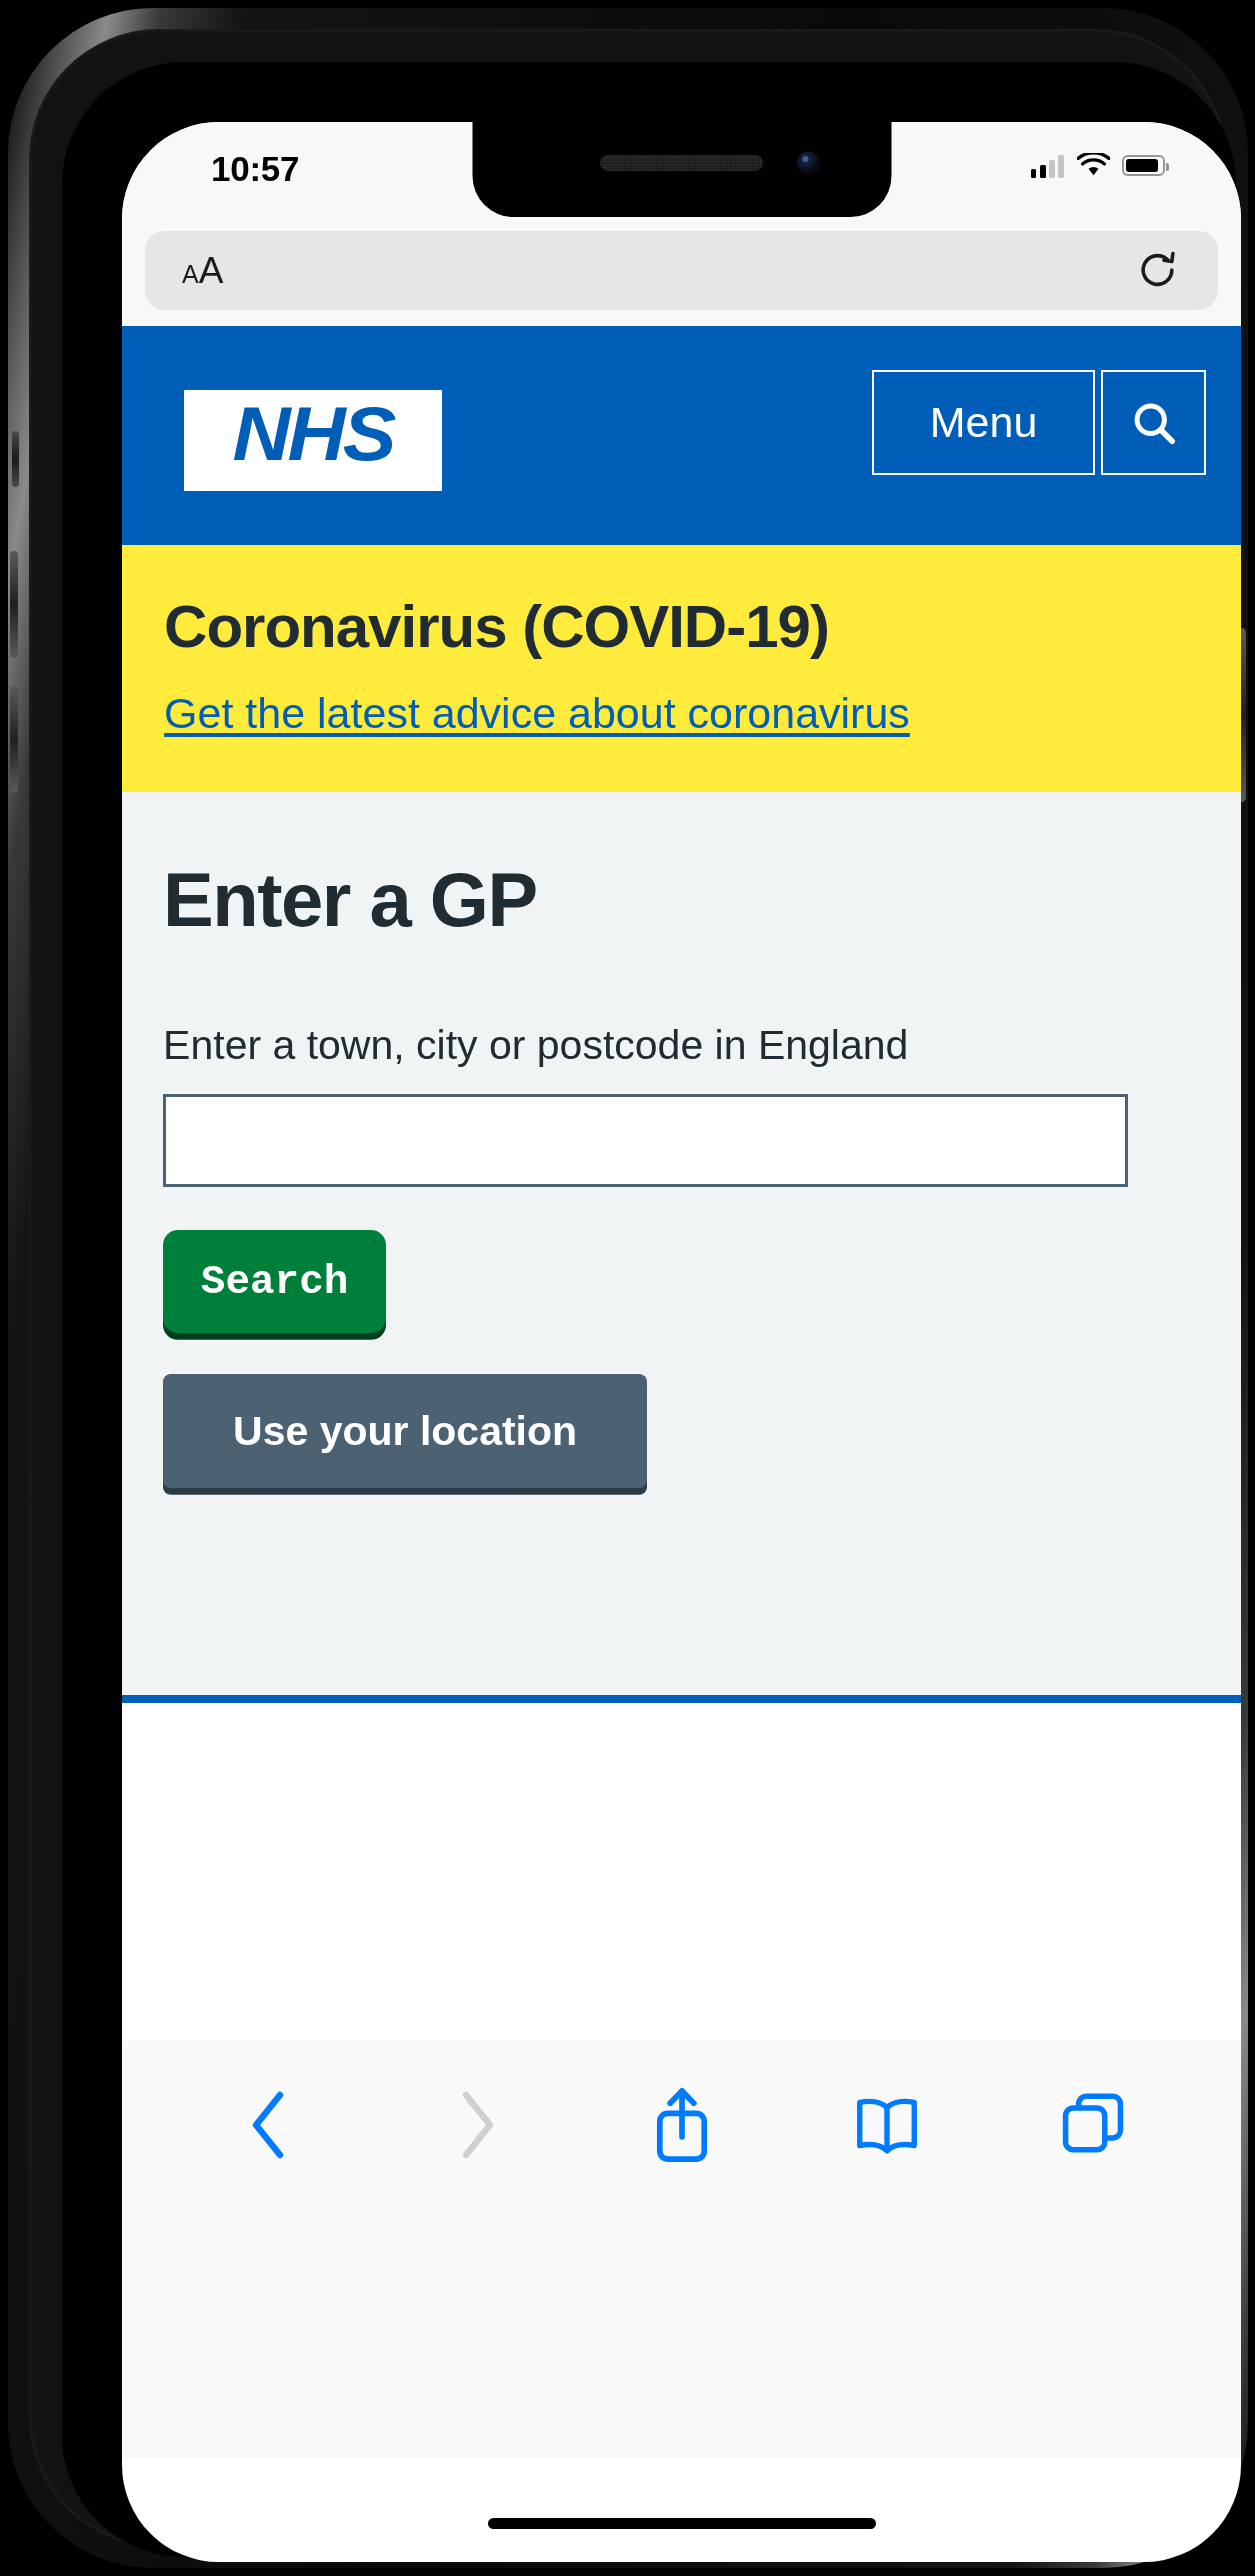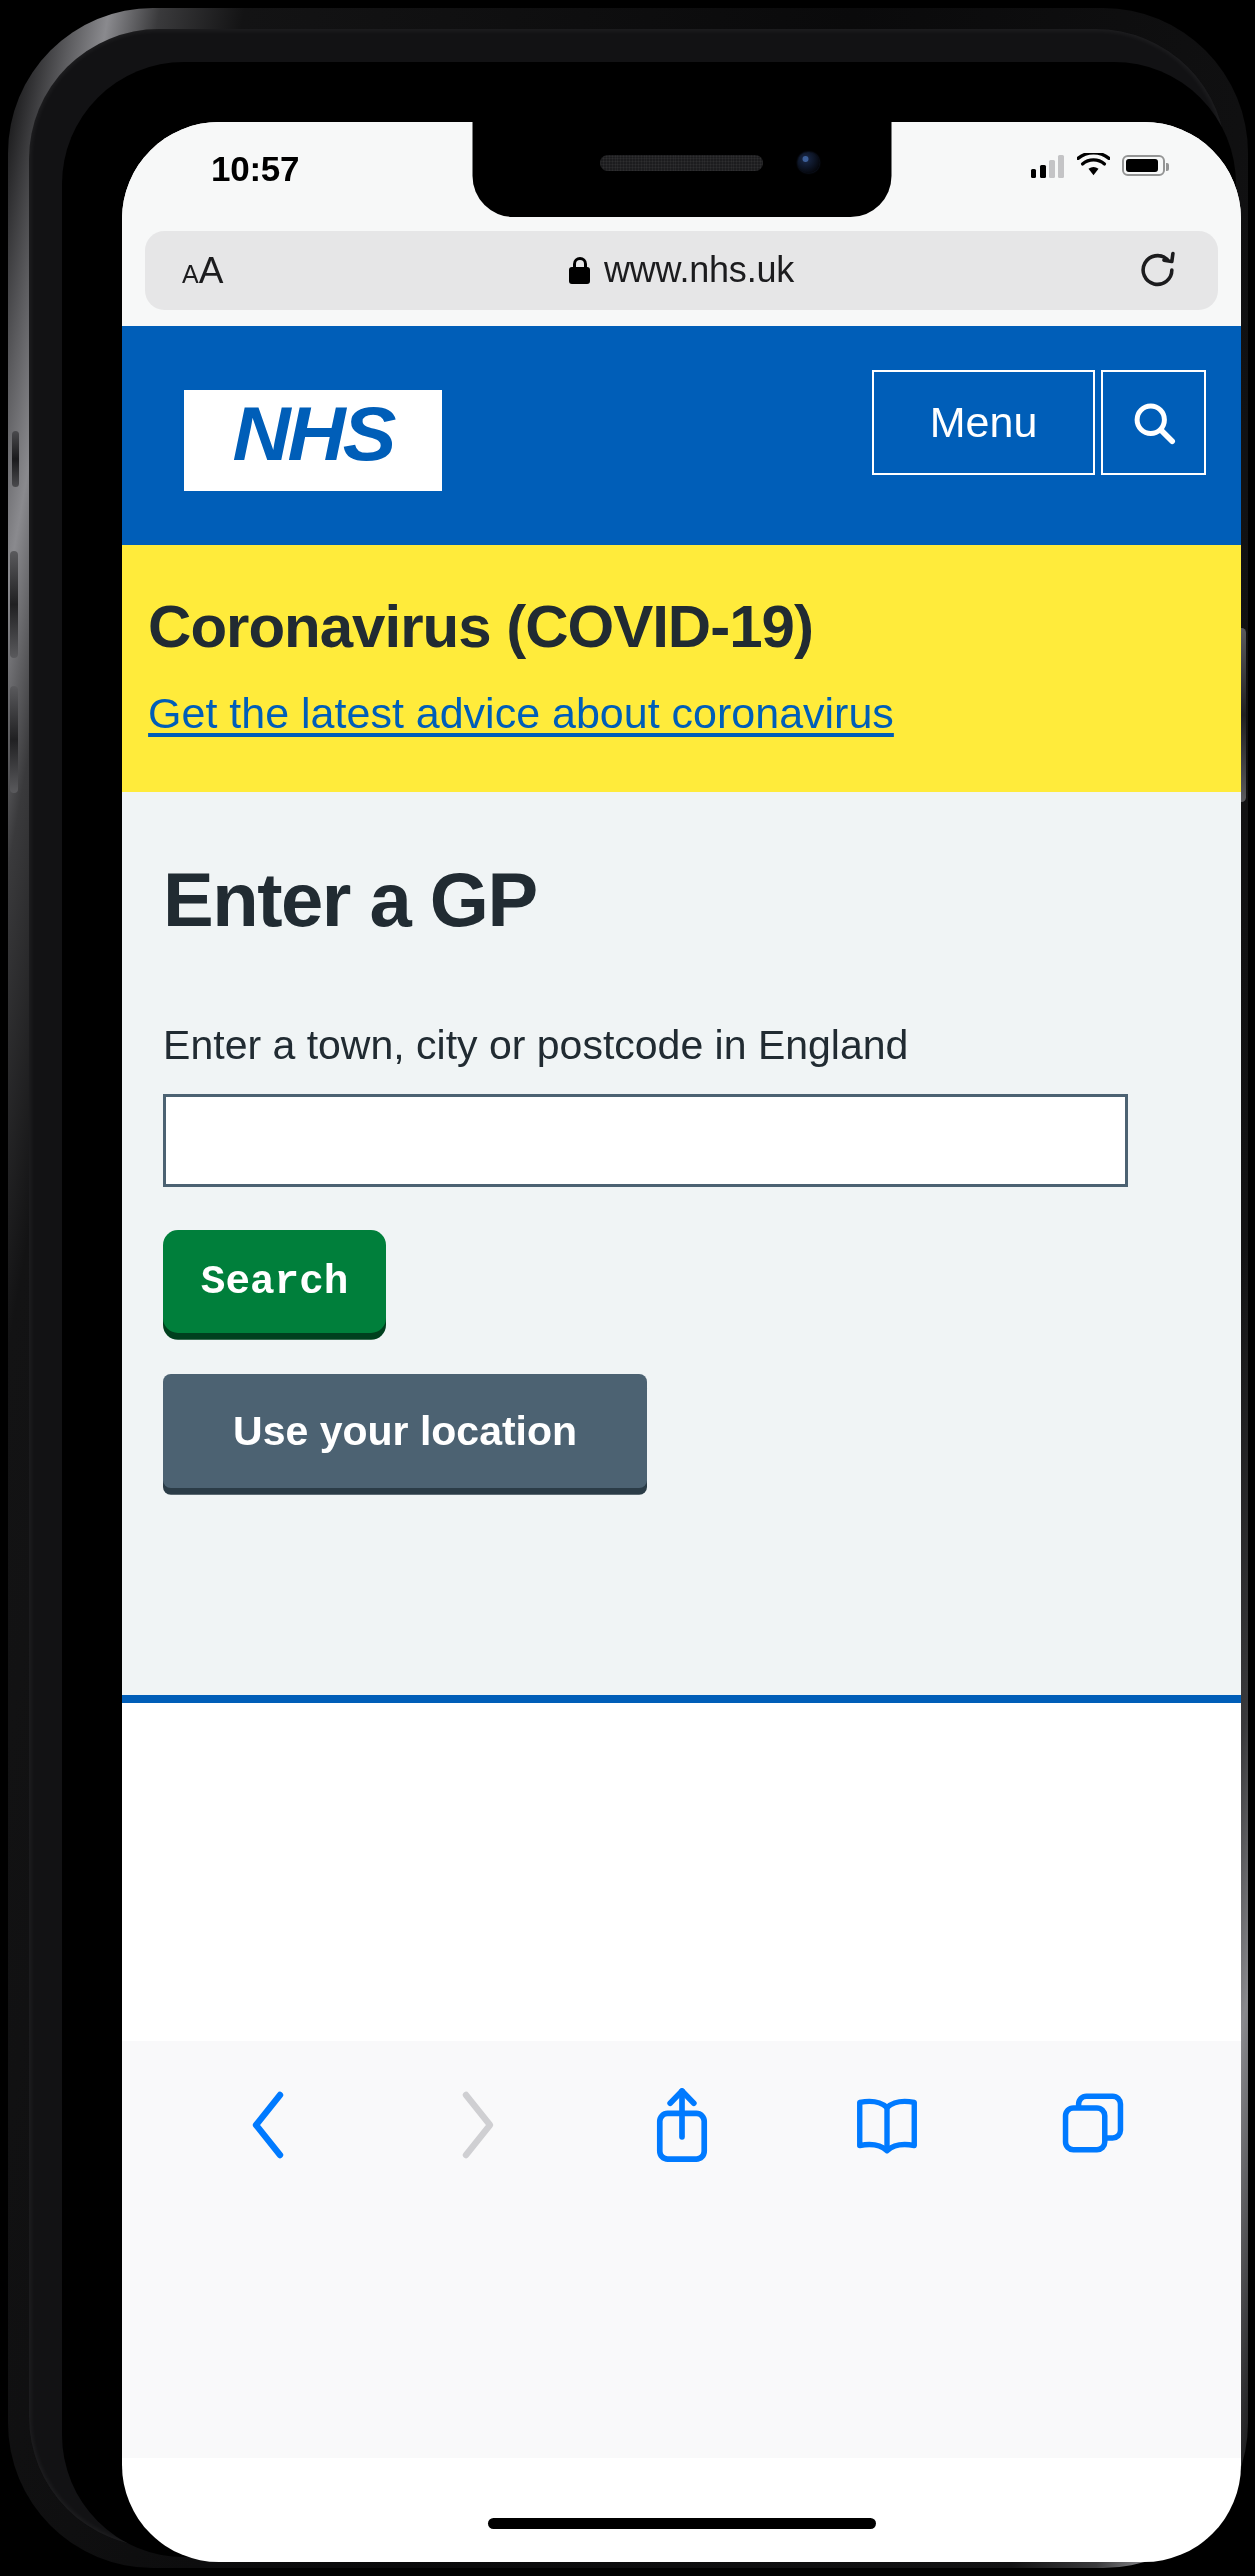--- a/index.html
+++ b/index.html
@@ -222,21 +222,21 @@
   .search-btn {
     width: 105px; height: 105px;
     border: 2.9px solid #ffffff;
     background: transparent;
     display:flex; align-items:center; justify-content:center;
   }
 
   
   .covid-banner {
     background: #ffeb3b;
-    padding: 50px 41px 54px 26px;
+    padding: 50px 41px 54px 42px;
   }
   .covid-title {
     font-size: 60px;
     font-weight: bold;
     color: #212b32;
     letter-spacing: -1px;
     line-height: 1.05;
   }
   .covid-link {
     display:inline-block;
@@ -393,27 +393,20 @@
 
           <div class="notch">
             <div class="notch-speaker"></div>
             <div class="notch-cam"></div>
           </div>
 
           <div class="urlbar-wrap">
             <div class="urlbar">
               <div class="url-aa">
                 <span class="a-sm">A</span><span class="a-lg">A</span>
-              </div>
-              <div class="url-center">
-                <span class="lock-icon">
-                  <span class="shackle"></span>
-                    <span class="body"></span>
-                </span>
-                <span class="url-text">www.nhs.uk</span>
               </div>
               <svg class="reload-btn" viewBox="0 0 24 24">
                 <path d="M20 12a8 8 0 1 1-2.6-5.9" stroke="#1c1c1e" stroke-width="2" fill="none" stroke-linecap="round"></path>
                 <path d="M20.6 2.8 L20 7.2 L15.6 6.5" stroke="#1c1c1e" stroke-width="2" fill="none" stroke-linecap="round" stroke-linejoin="round"></path>
               </svg>
             </div>
           </div>
 
           <div class="webview">
 

